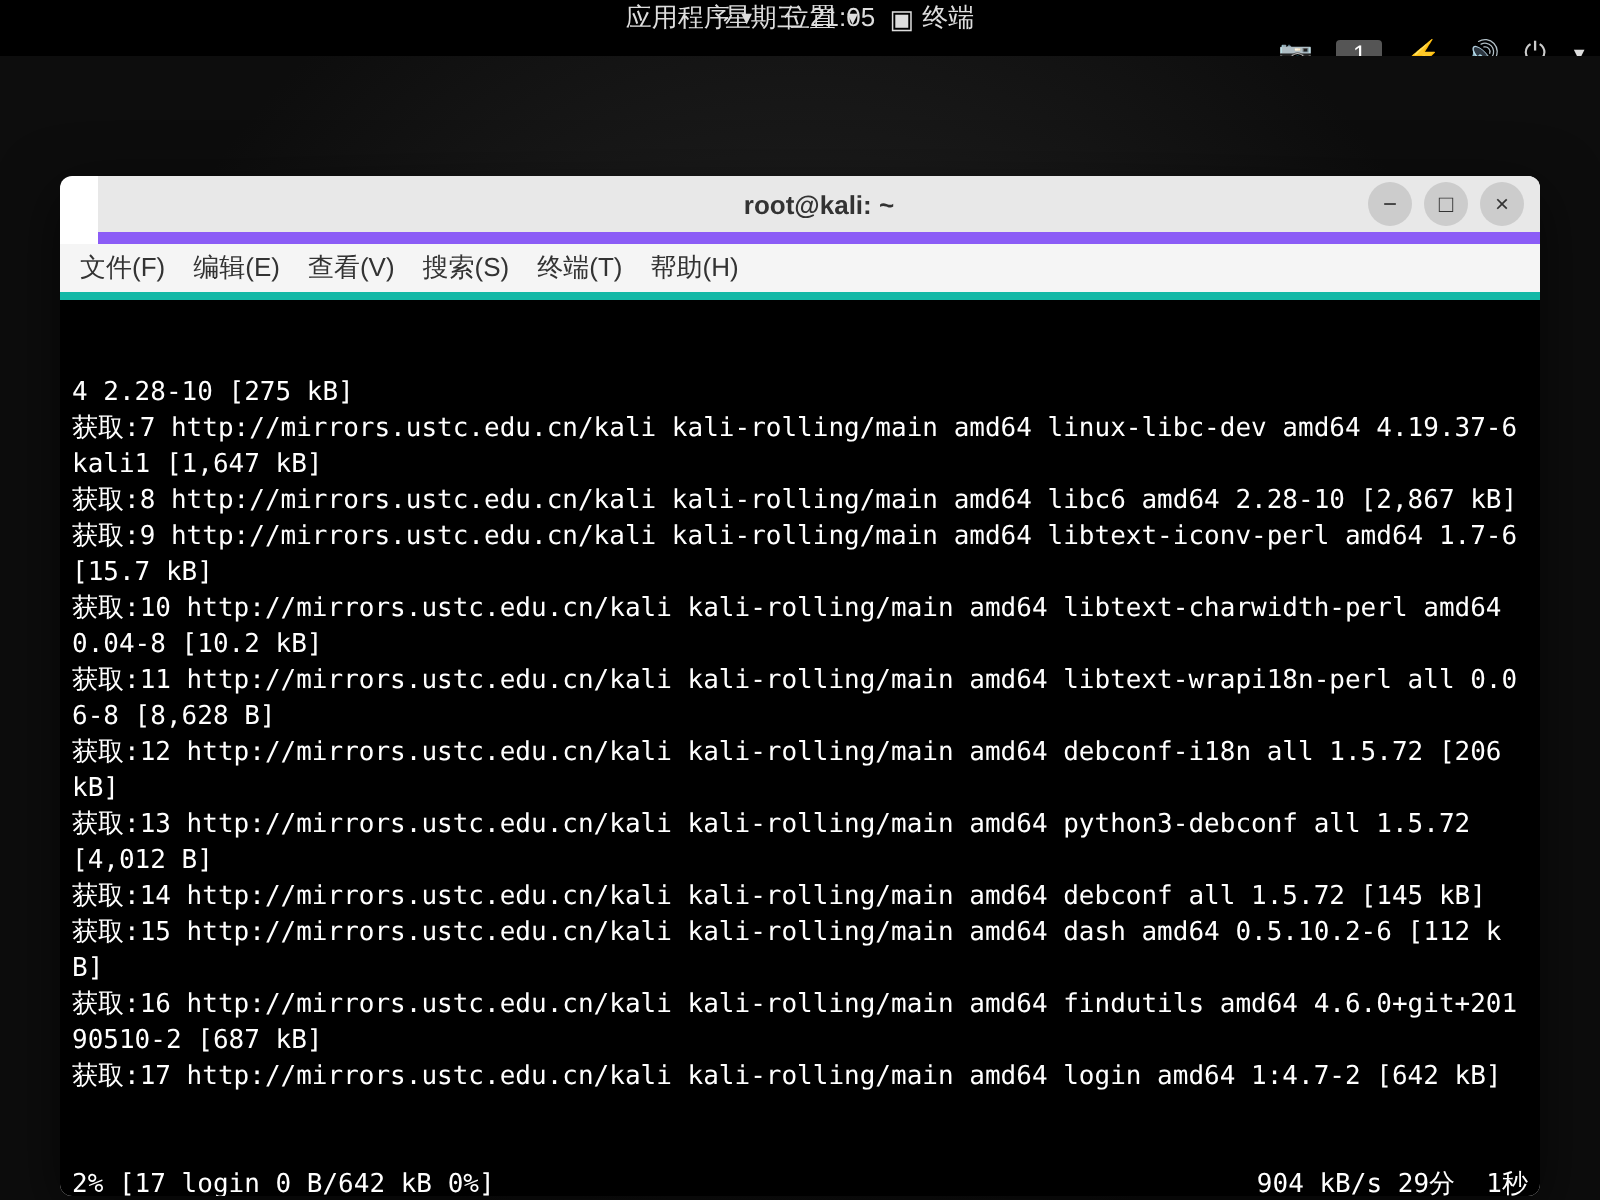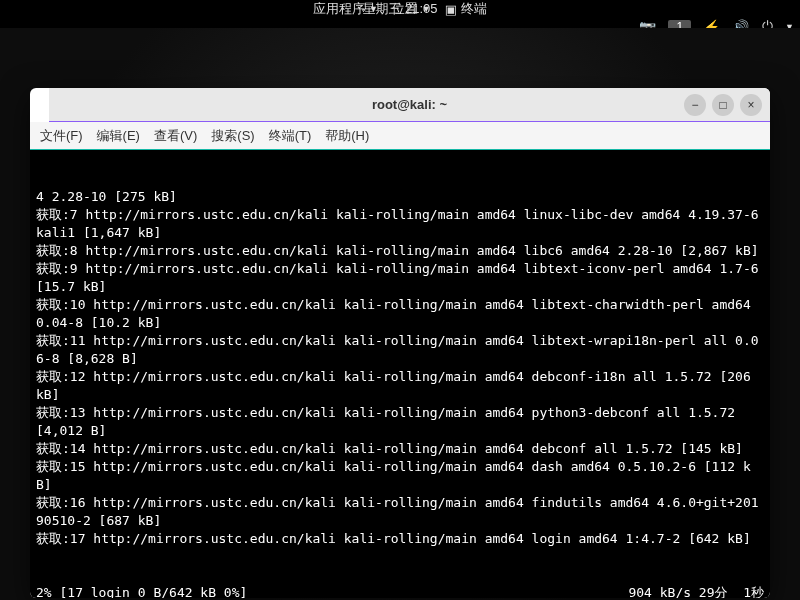--- a/index.html
+++ b/index.html
@@ -44,21 +44,21 @@
   background: #fff;
   border-radius: 6px;
   box-shadow: 0 8px 30px rgba(0,0,0,0.6);
   display: flex; flex-direction: column;
   overflow: hidden;
 }
 .titlebar {
   height: 34px;
   background: #e8e8e8;
   display: flex; align-items: center;
-  border-bottom: 1px solid #8b5cf6;
+  border-bottom: 6px solid #8b5cf6;
   position: relative;
   margin-left: 19px;
 }
 .title-text {
   position: absolute; left: 50%; transform: translateX(-50%);
   font-size: 13px; color: #333; font-weight: bold;
 }
 .win-controls {
   margin-left: auto; display: flex; gap: 6px; padding-right: 8px;
 }
@@ -67,21 +67,21 @@
   background: #ccc; color: #333;
   display: flex; align-items: center; justify-content: center;
   font-size: 12px; cursor: pointer;
 }
 .menubar {
   height: 28px;
   background: #f5f5f5;
   display: flex; align-items: center;
   padding: 0 10px; gap: 14px;
   font-size: 13px; color: #333;
-  border-bottom: 1px solid #14b8a6;
+  border-bottom: 4px solid #14b8a6;
 }
 .menu-item { cursor: pointer; }
 .term-body {
   flex: 1;
   background: #000;
   color: #fff;
   font-family: "DejaVu Sans Mono", monospace;
   font-size: 13px;
   line-height: 18px;
   padding: 2px 6px;

